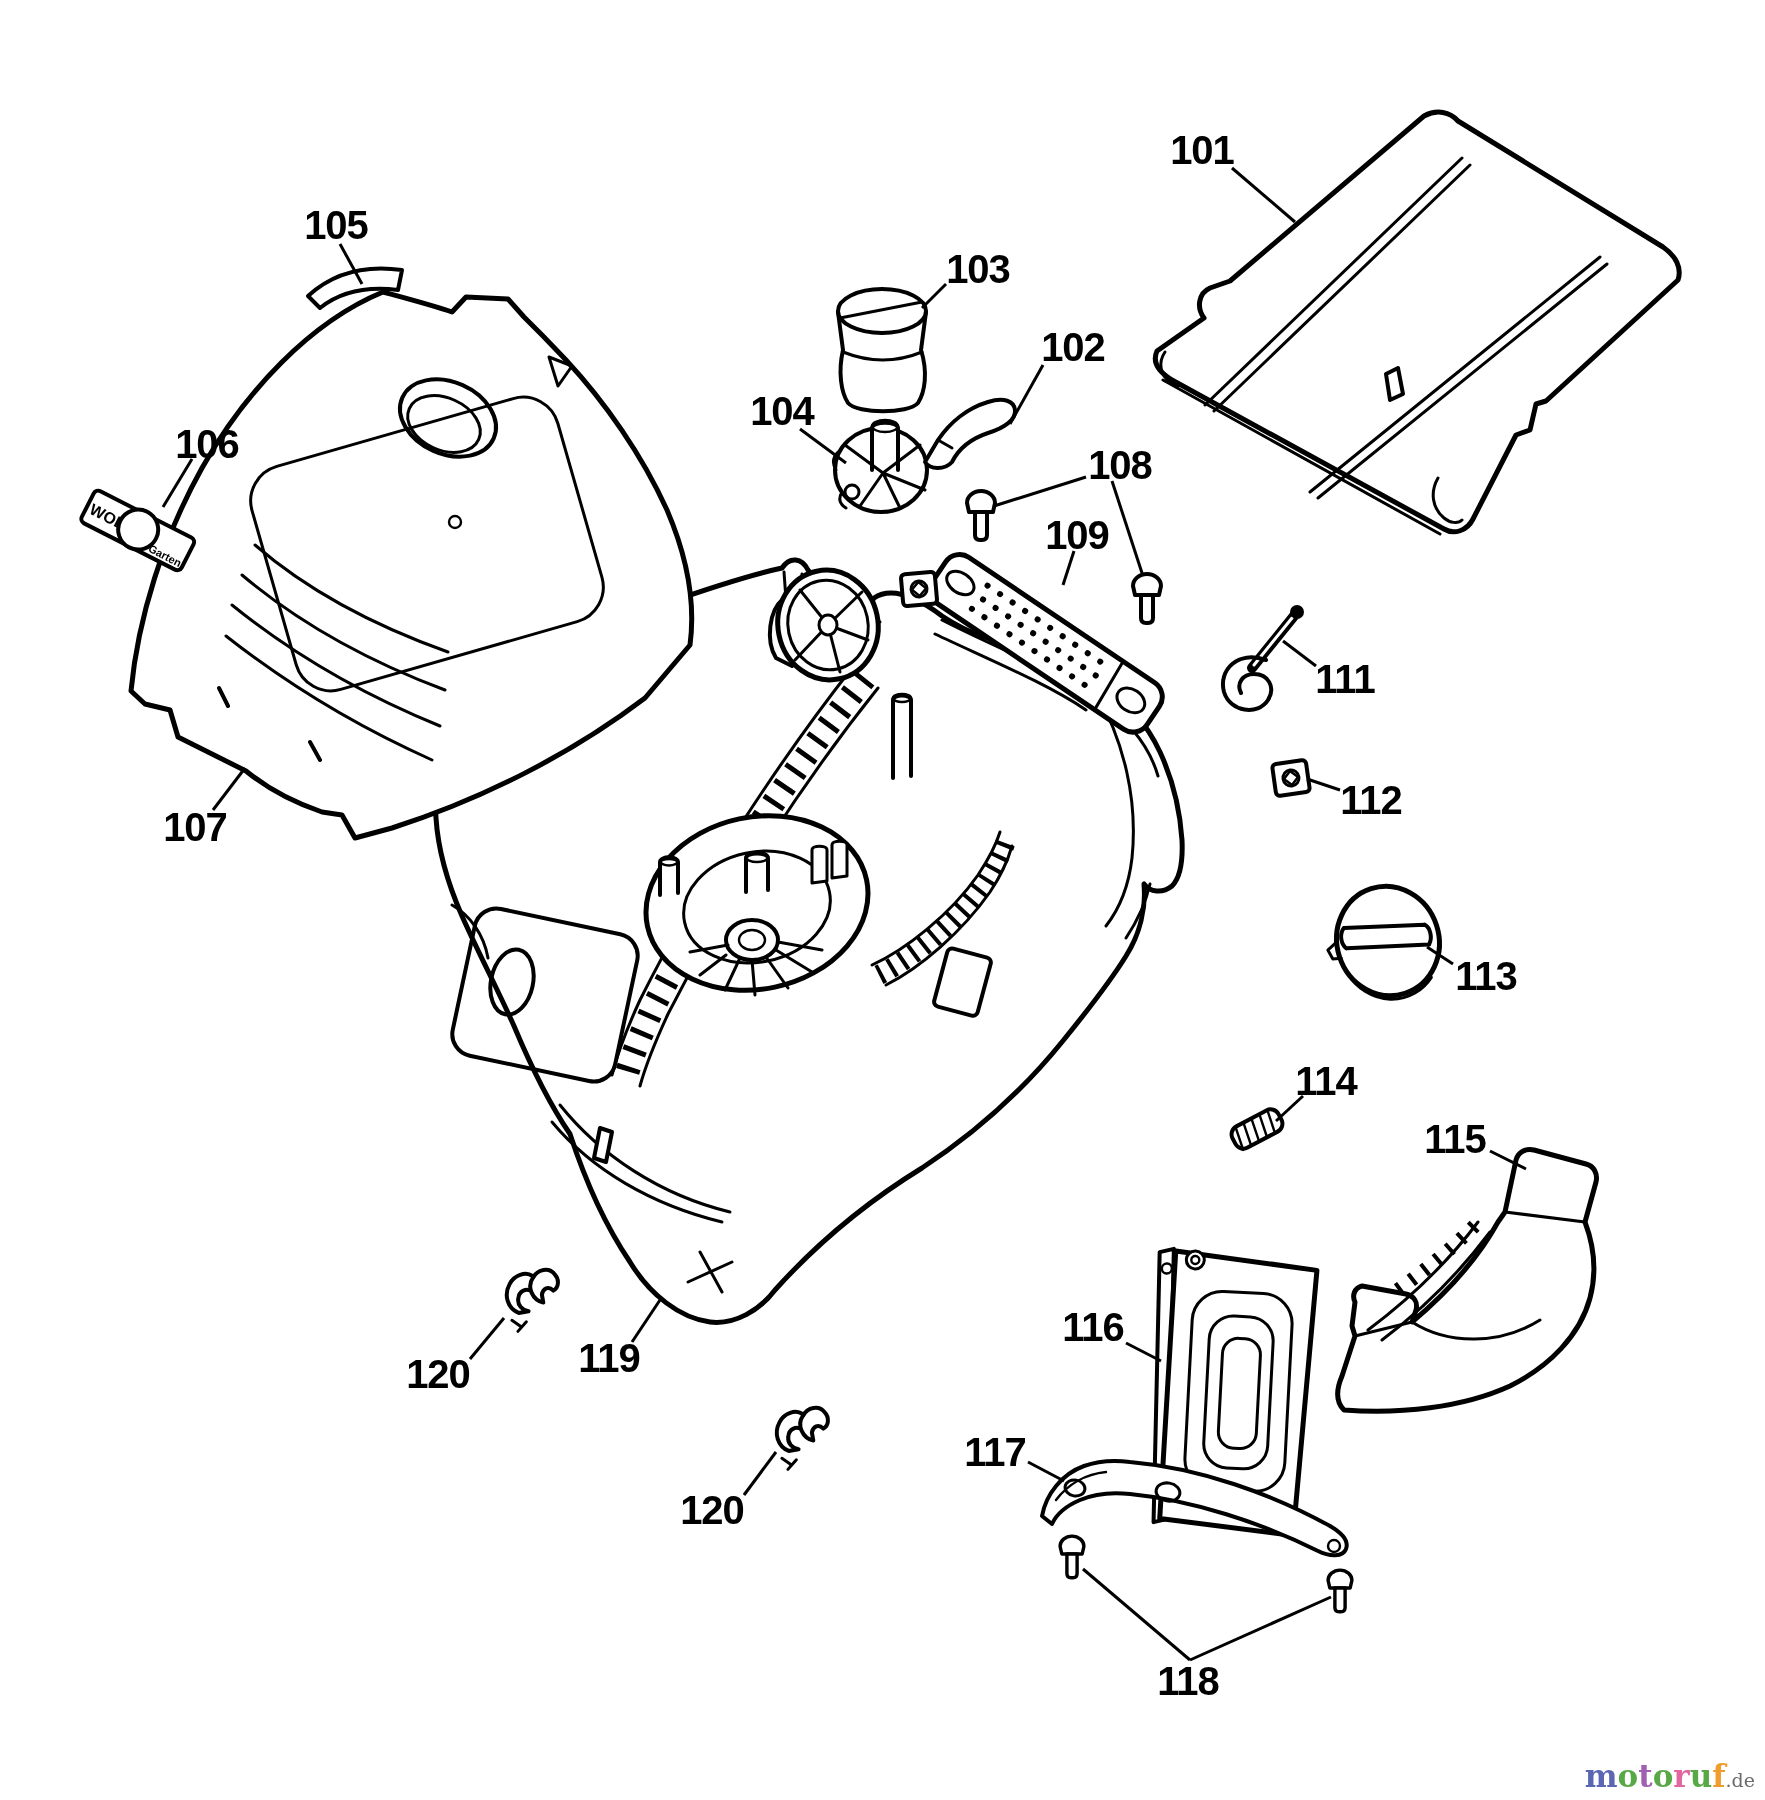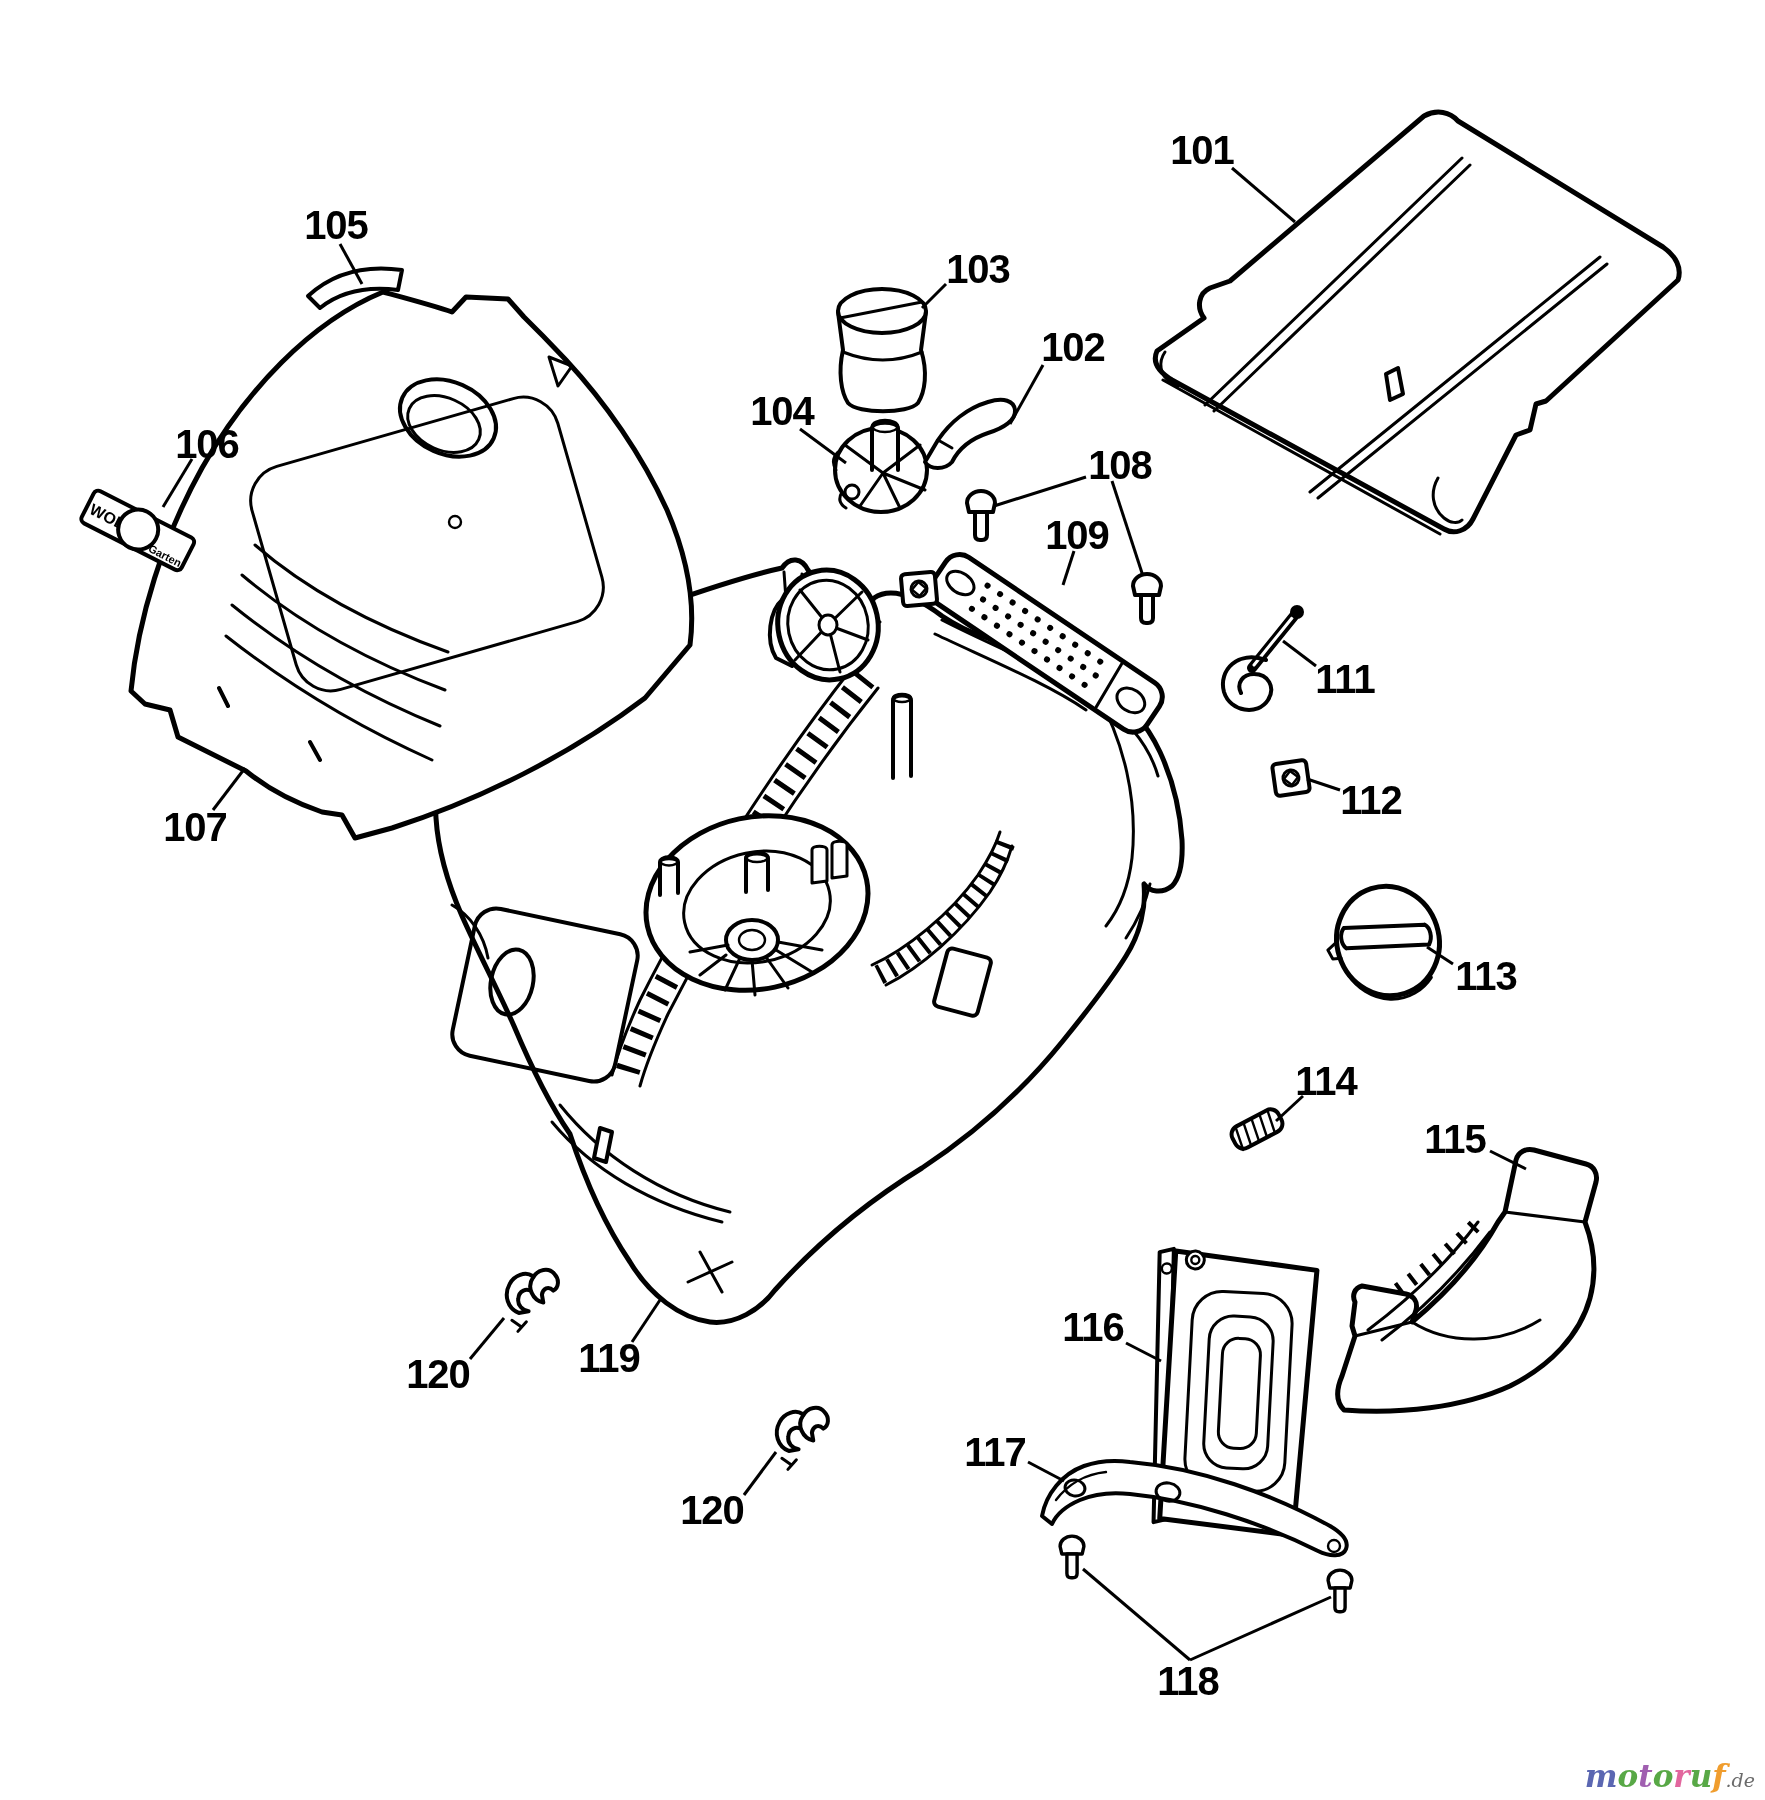--- a/index.html
+++ b/index.html
@@ -12,21 +12,21 @@
   .o5{stroke:#000;stroke-width:5;fill:none;stroke-linejoin:round;stroke-linecap:round;}
   .o4{stroke:#000;stroke-width:4;fill:none;stroke-linejoin:round;stroke-linecap:round;}
   .o3{stroke:#000;stroke-width:3;fill:none;stroke-linejoin:round;stroke-linecap:round;}
   .o2{stroke:#000;stroke-width:2.4;fill:none;stroke-linejoin:round;stroke-linecap:round;}
   .fw{fill:#ffffff;}
   .hatch{stroke:#000;fill:none;stroke-width:24;stroke-dasharray:5 14;}
   .teeth{stroke:#000;fill:none;stroke-width:20;stroke-dasharray:4 9;}
   .ticks{stroke:#000;fill:none;stroke-width:14;stroke-dasharray:4 12;}
   .dots{stroke:#000;fill:none;stroke-width:6;stroke-dasharray:0.1 15;stroke-linecap:round;}
   #watermark{position:absolute;right:10px;bottom:6px;font-family:"DejaVu Serif",serif;
-             font-weight:bold;font-size:31px;letter-spacing:0px;font-style:italic;}
+             font-weight:bold;font-size:31px;letter-spacing:0px;}
   #watermark span{display:inline-block;}
   #watermark .wm-suffix{font-size:19px;font-weight:normal;vertical-align:baseline;}
   .badge-text{font-family:"Liberation Sans",sans-serif;font-weight:bold;fill:#000;}
 </style>
 </head>
 <body>
 
 <div class="canvas">
 <svg viewBox="0 0 1765 1800" width="1765" height="1800">
 

